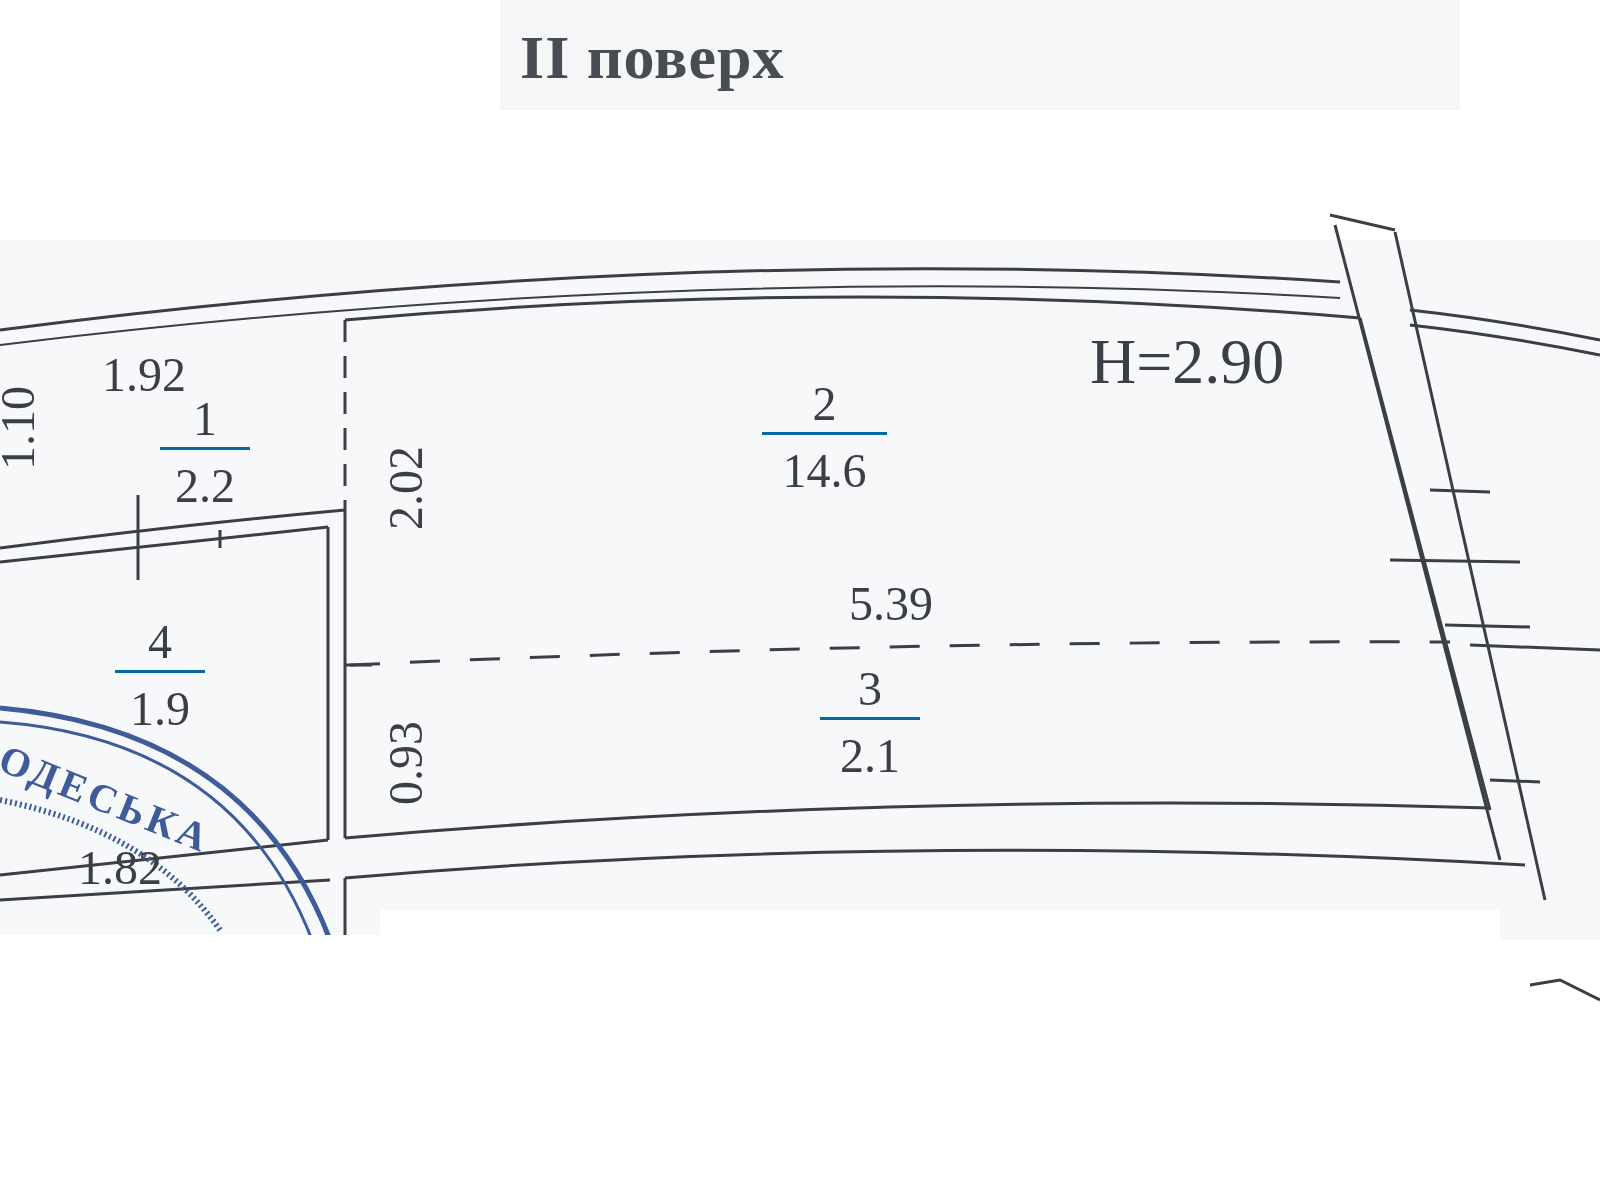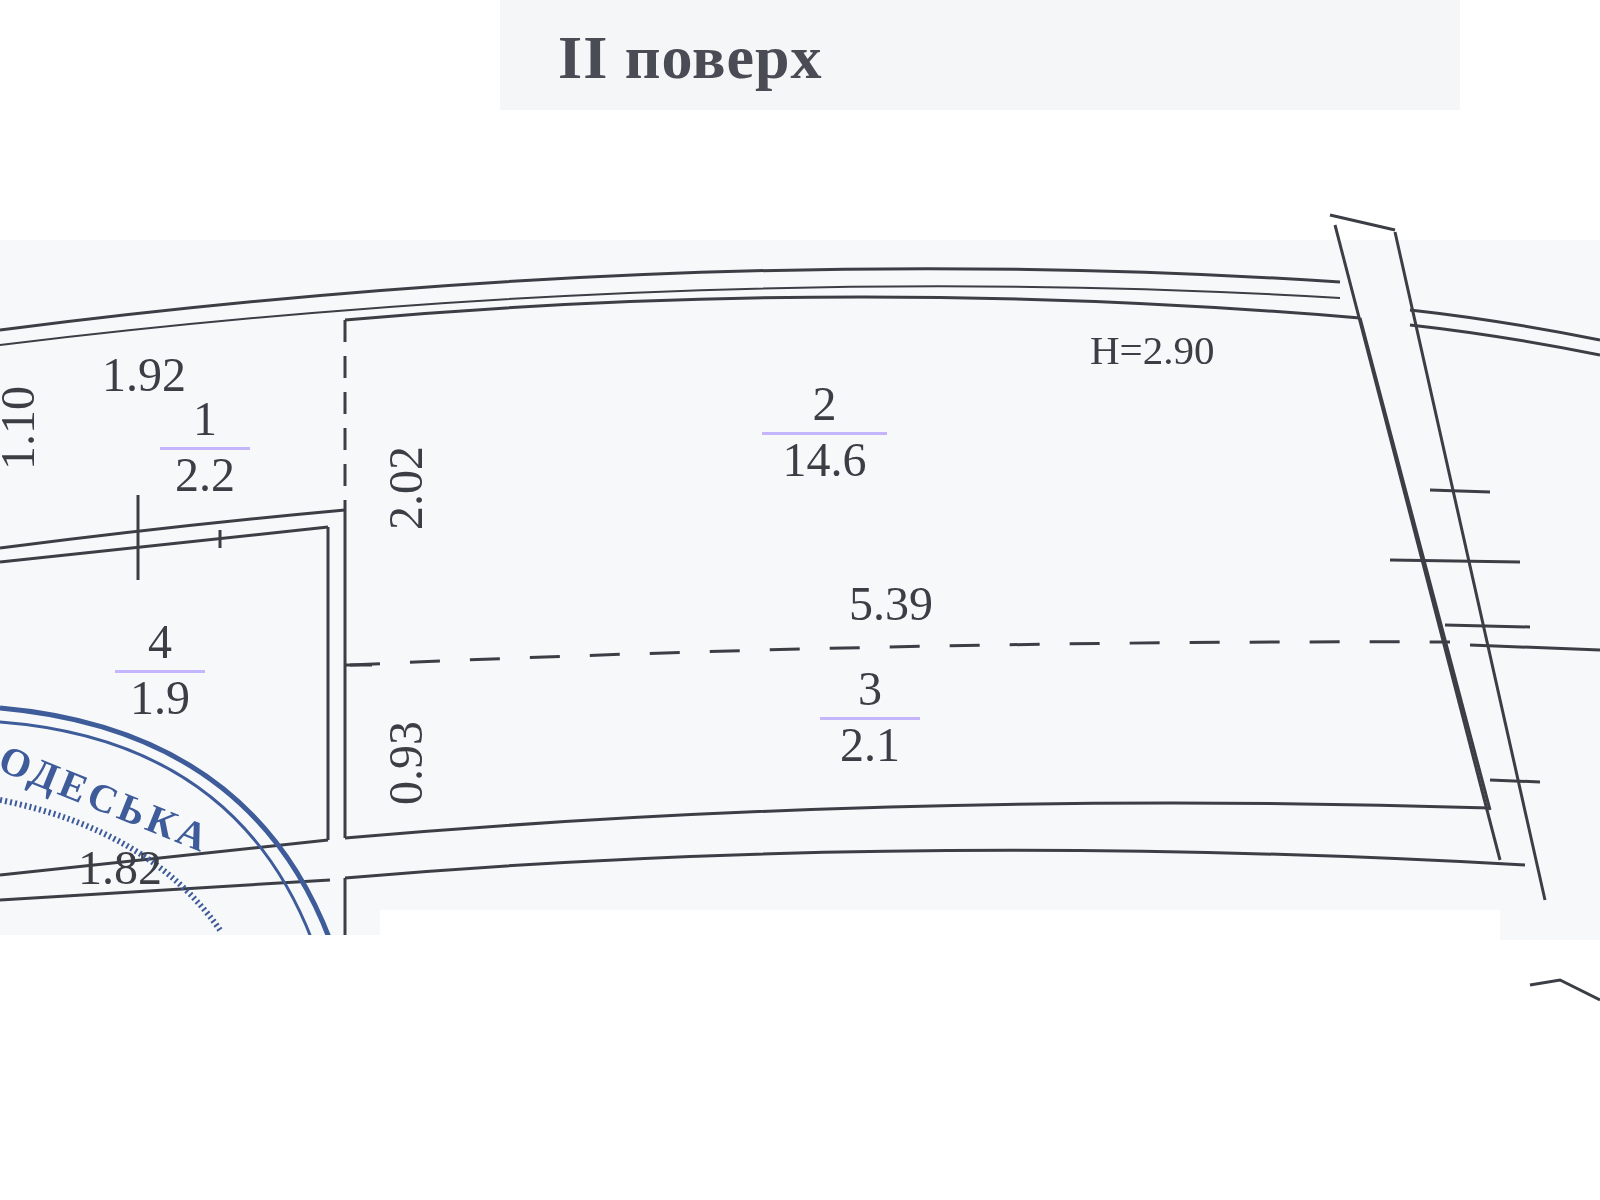--- a/index.html
+++ b/index.html
@@ -1,24 +1,24 @@
 <!DOCTYPE html>
 <html><head>
 <meta charset="utf-8">
 <style>
   html, body { margin:0; padding:0; background:#ffffff; }
   body { width:1600px; height:1200px; position:relative; overflow:hidden; font-family:"Liberation Serif","DejaVu Serif",serif; }
   .scan { position:absolute; left:0; top:240px; width:1600px; height:700px; background:#f7f8fa; }
   .title-bg { position:absolute; left:500px; top:0; width:960px; height:110px; background:#f5f6f8; }
-  .title { position:absolute; left:520px; top:22px; font-size:62px; font-weight:bold; color:#4a4c55; letter-spacing:1px;margin-left:38px; }
+  .title { position:absolute; left:520px; top:22px; font-size:62px; font-weight:bold; color:#4a4c55; letter-spacing:1px; }
   svg { position:absolute; left:0; top:0; }
   .lbl { position:absolute; color:#3c3e46; font-size:48px; line-height:1; }
   .frac { position:absolute; text-align:center; color:#3c3e46; font-size:48px; line-height:1; }
   .frac .num { display:block; padding-bottom:4px; }
-  .frac .den { display:block; border-top:3px solid #c4b5fd; padding-top:1px; }
+  .frac .den { display:block; border-top:3px solid #0369a1; padding-top:12px; }
   .rot { transform:rotate(-90deg); transform-origin:left top; }
   .stamp-text { position:absolute; color:#3e5b9a; font-size:40px; font-weight:bold; letter-spacing:4px; }
   .cover { position:absolute; background:#ffffff; }
 </style>
 </head>
 <body>
 
 <div class="scan"></div>
 <div class="title-bg"></div>
 <div class="title">II поверх</div>
@@ -89,15 +89,15 @@
   <span class="num">4</span>
   <span class="den">1.9</span>
 </div>
 
 <div class="lbl" style="left:102px;top:351px;">1.92</div>
 <div class="lbl rot" style="left:-6px;top:470px;">1.10</div>
 <div class="lbl rot" style="left:382px;top:530px;">2.02</div>
 <div class="lbl rot" style="left:382px;top:805px;">0.93</div>
 <div class="lbl" style="left:849px;top:580px;">5.39</div>
 <div class="lbl" style="left:78px;top:844px;">1.82</div>
-<div class="lbl" style="left:1090px;top:330px;font-size:41px;">H=2.90</div>
+<div class="lbl" style="left:1090px;top:330px;font-size:64px;">H=2.90</div>
 
 <div class="stamp-text" style="left:10px;top:735px;transform:rotate(22deg);transform-origin:left top;">ОДЕСЬКА</div>
 
 </body></html>

